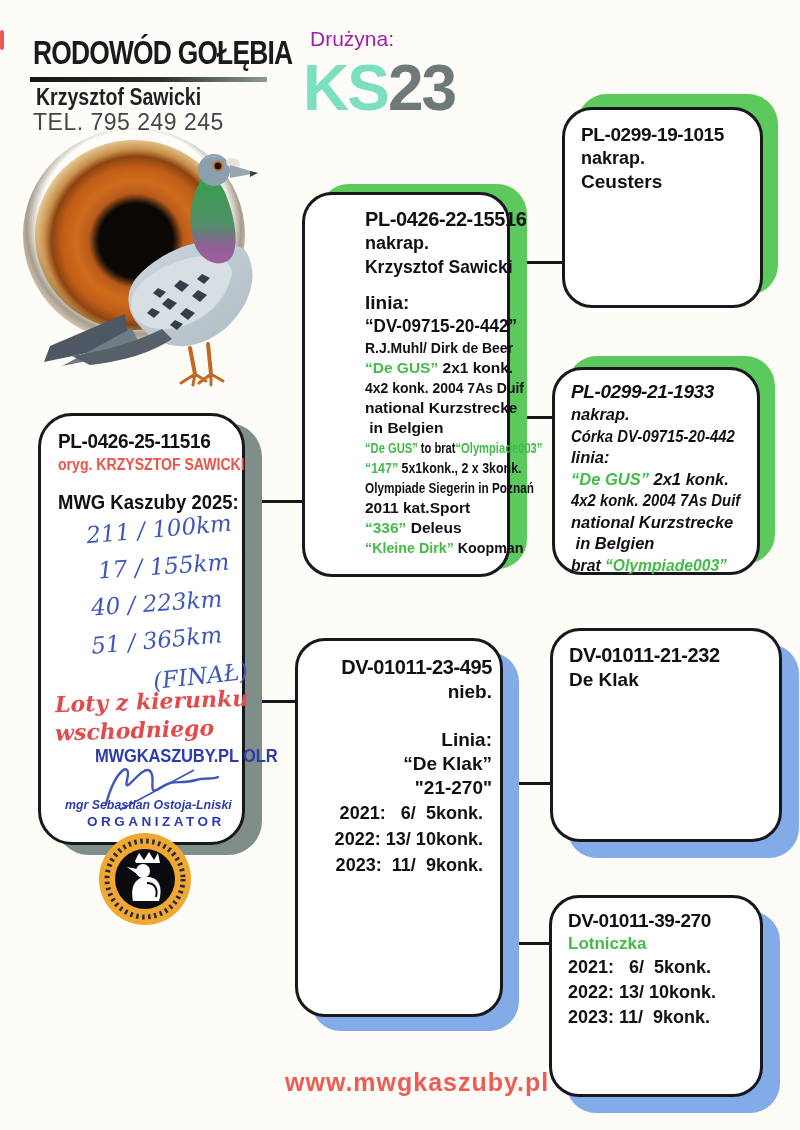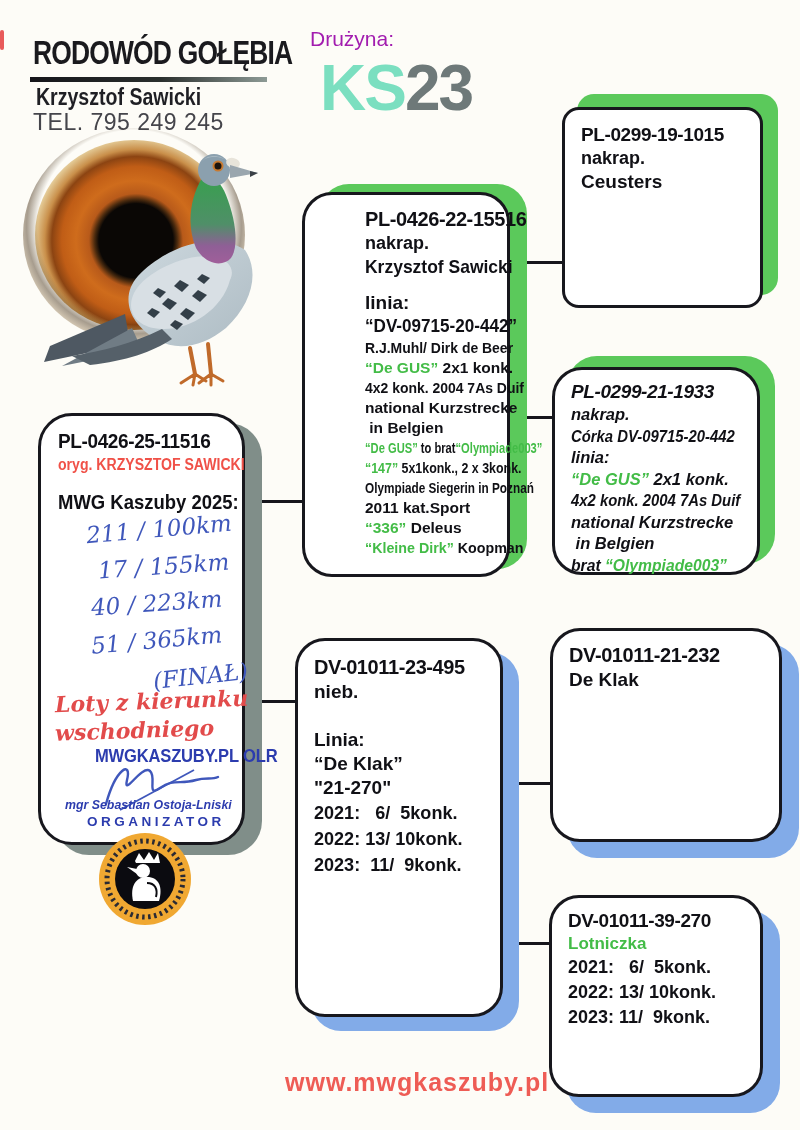--- a/index.html
+++ b/index.html
@@ -9,37 +9,37 @@
   .c95{transform:scaleX(.95);} .c92{transform:scaleX(.92);} .c90{transform:scaleX(.90);}
   .c88{transform:scaleX(.88);} .c85{transform:scaleX(.85);}
   .c80{transform:scaleX(.80);} .c76{transform:scaleX(.76);} .c72{transform:scaleX(.72);}
   .green{color:#43bc47;} .red{color:#f05148;} .navy{color:#2c3cae;}
   
   .title{left:33px;top:34px;font-size:33px;font-weight:800;letter-spacing:-1px;color:#1a1a1e;}
   .title-rule{left:30px;top:77px;width:237px;height:5px;background:linear-gradient(90deg,#15151a,#2a2f2d 55%,#8d9a95);}
   .owner{left:36px;top:84px;font-size:23px;font-weight:700;color:#1f1f24;}
   .phone{left:33px;top:109px;font-size:23px;font-weight:400;color:#45454b;letter-spacing:.5px;}
   .team-label{left:310px;top:27px;font-size:21px;color:#a21caf;}
-  .team-code{left:303px;top:50px;font-size:64px;font-weight:900;letter-spacing:-2px;line-height:76px;margin-left:17px;}
+  .team-code{left:303px;top:50px;font-size:64px;font-weight:900;letter-spacing:-2px;line-height:76px;}
   .team-ks{color:#7bdfc0;} .team-23{color:#6e7979;}
   .red-scan-mark{left:0;top:30px;width:4px;height:20px;background:#e85a5a;border-radius:2px;}
   
   .eye{left:35px;top:140px;width:198px;height:190px;border-radius:50%;
     background:radial-gradient(circle at 51% 53%,
       #0a0705 0%, #0a0705 26%, #4a2a0e 29%, #b85a1a 33%, #cf6c1c 42%,
       #c05d16 52%, #8c4412 59%, #c98f4a 64%, #e2c792 71%, rgba(250,248,242,0) 79%);}
   .eye::before{content:"";position:absolute;inset:-12px;border-radius:50%;
     background:radial-gradient(circle at 50% 46%, rgba(0,0,0,0) 60%, rgba(62,40,14,.45) 67%, rgba(208,176,124,.4) 75%, rgba(250,248,242,0) 85%);}
   
   .card{position:absolute;background:#fff;border:3px solid #17171d;border-radius:30px;box-sizing:border-box;}
   .cardA{left:38px;top:413px;width:207px;height:432px;border-radius:34px;box-shadow:17px 10px 0 0 #808e89;}
   .cardB{left:302px;top:192px;width:208px;height:385px;box-shadow:17px -8px 0 0 #5bc95b;padding-left:44px;}
-  .cardC{left:562px;top:107px;width:201px;height:201px;box-shadow:15px -13px 0 0 #5bc95b;border-radius:17px;}
+  .cardC{left:562px;top:107px;width:201px;height:201px;box-shadow:15px -13px 0 0 #5bc95b;}
   .cardD{left:552px;top:367px;width:208px;height:208px;box-shadow:15px -11px 0 0 #5bc95b;font-style:italic;}
-  .cardE{left:295px;top:638px;width:208px;height:379px;box-shadow:16px 14px 0 0 #82abe8;}
+  .cardE{left:295px;top:638px;width:208px;height:379px;box-shadow:16px 14px 0 0 #82abe8;text-align:right;}
   .cardF{left:550px;top:628px;width:232px;height:214px;box-shadow:17px 16px 0 0 #82abe8;}
   .cardG{left:549px;top:895px;width:214px;height:202px;box-shadow:17px 16px 0 0 #82abe8;}
   .pad{padding:12px 8px 0 16px;}
   .ring20{font-size:20px;line-height:25px;font-weight:700;letter-spacing:-.4px;color:#101015;}
   .ring19{font-size:19px;line-height:25px;font-weight:700;letter-spacing:-.4px;color:#101015;}
   .s19{font-size:19px;line-height:24px;font-weight:700;color:#101015;}
   .s18{font-size:18px;line-height:23px;font-weight:700;color:#101015;}
   .det{font-size:15.5px;line-height:20px;font-weight:700;color:#101015;}
   .det17{font-size:16.5px;line-height:21.5px;font-weight:700;color:#101015;}
   .yr19{font-size:19px;line-height:26px;font-weight:700;color:#101015;}

